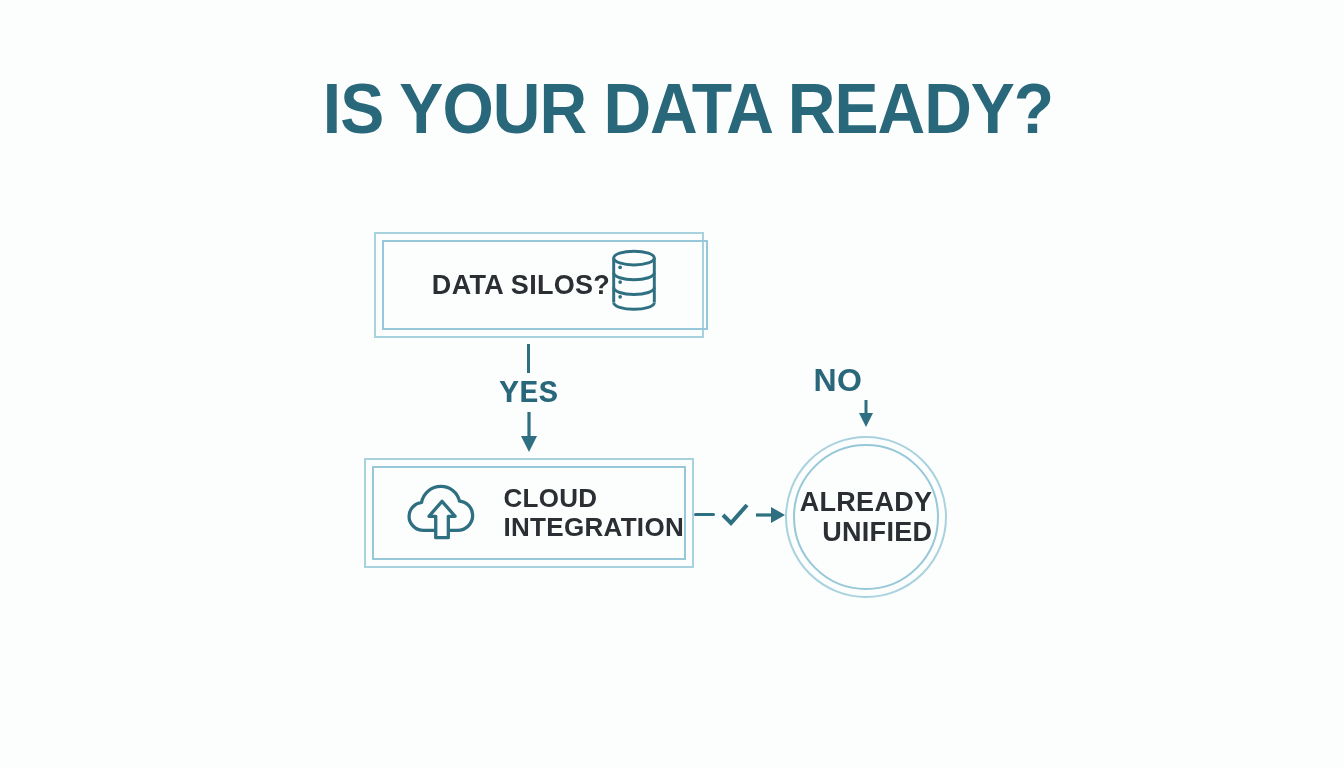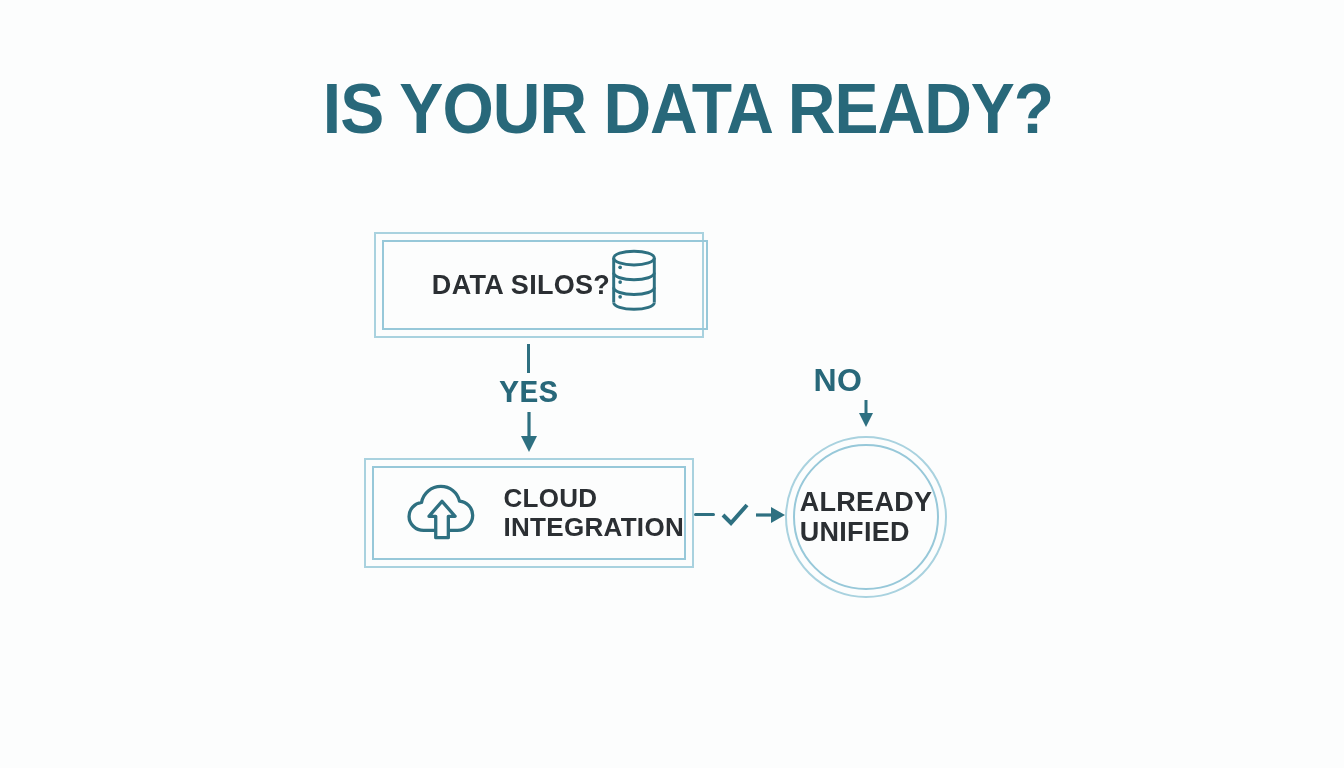--- a/index.html
+++ b/index.html
@@ -82,21 +82,21 @@
     left:769px;top:436px;width:162px;height:162px;
     border:2.5px solid var(--border-light);
     border-radius:50%;
   }
   .circle-inner{
     position:absolute;
     inset:6px;
     border:2px solid var(--border-inner);
     border-radius:50%;
     display:flex;align-items:center;justify-content:center;
-    text-align:left;
+    text-align:right;
   }
 </style>
 </head>
 <body>
 
 <div class="stage">
 
   <h1 class="title">IS YOUR DATA READY?</h1>
 
   <div class="box silos-box">

